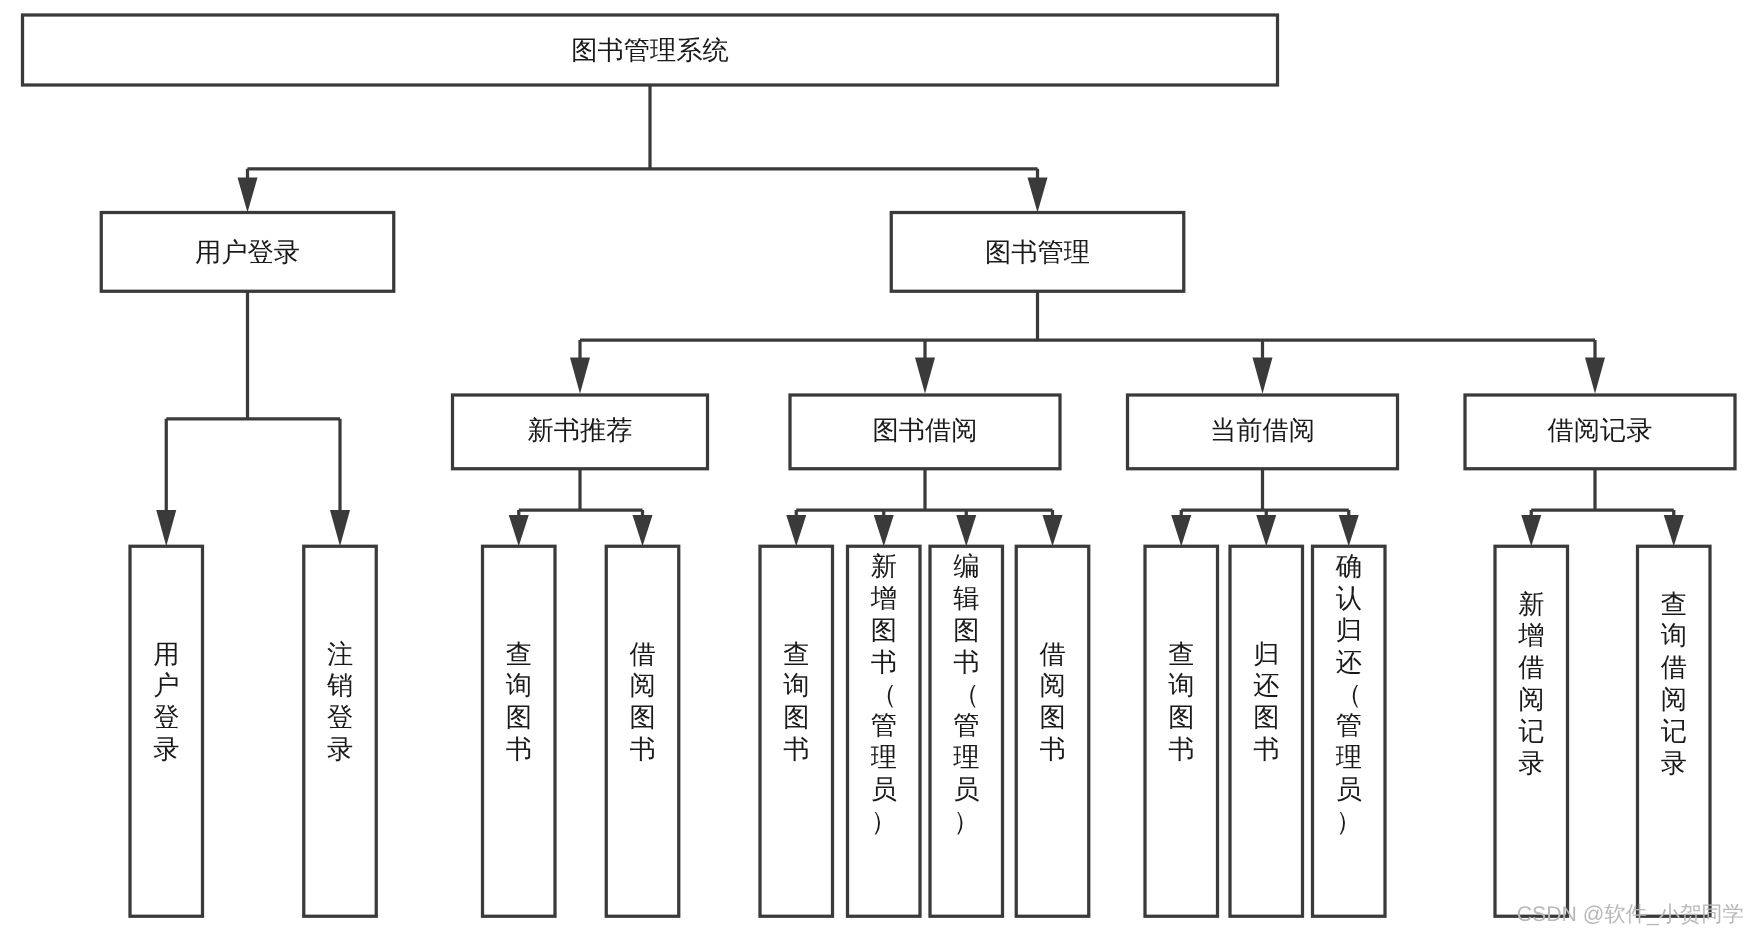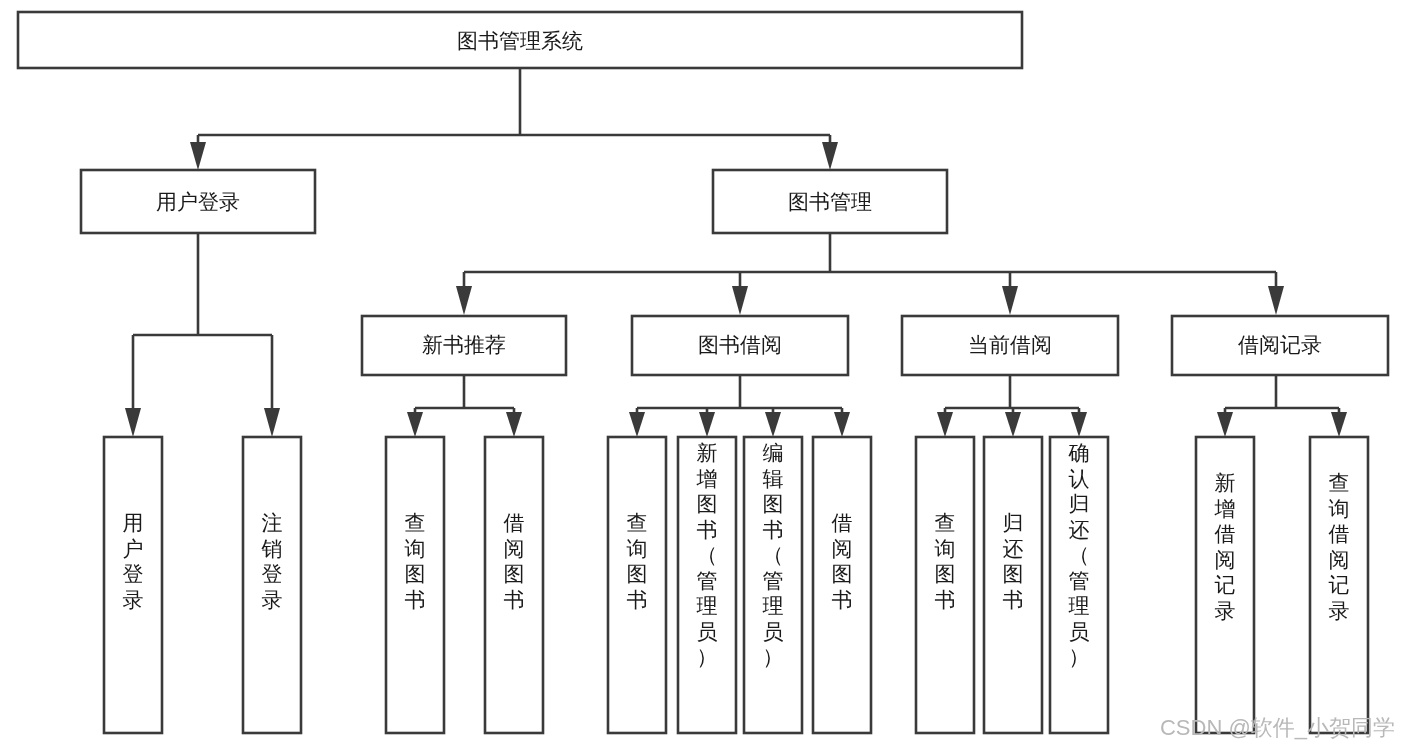--- a/index.html
+++ b/index.html
@@ -53,21 +53,21 @@
     font-family: "Liberation Sans", "DejaVu Sans", sans-serif;
     font-size: 21px;
     fill: #1a1a1a;
     text-anchor: middle;
   }
   .watermark {
     position: absolute;
     right: 10px;
     bottom: 4px;
     font-family: "Liberation Sans", "DejaVu Sans", sans-serif;
-    font-size: 22px;
+    font-size: 17px;
     color: #b8b8b8;
     white-space: nowrap;
     pointer-events: none;
     user-select: none;
   }
 </style>
 </head>
 <body>
 
 <div id="diagram-root">

